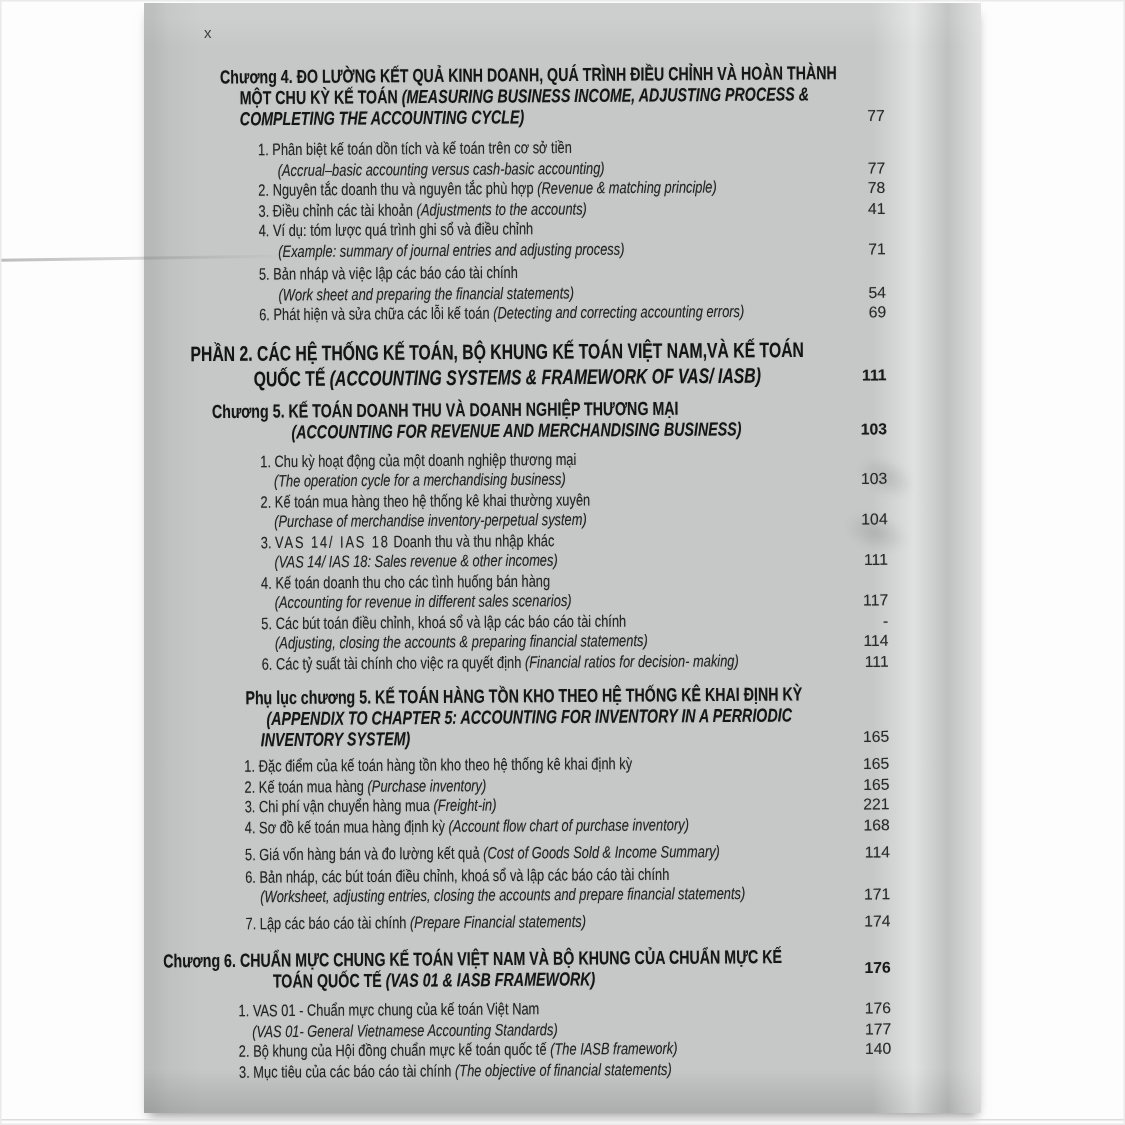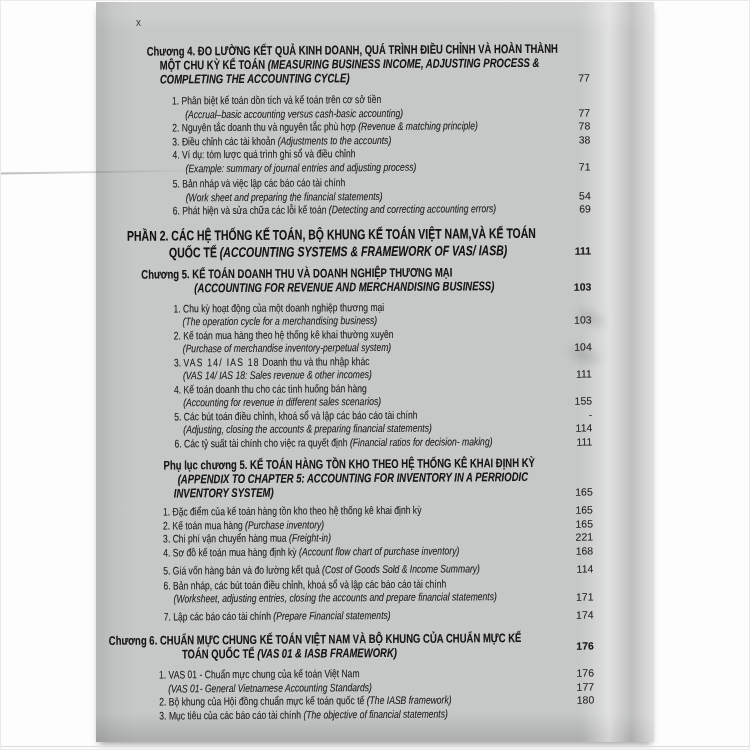--- a/index.html
+++ b/index.html
@@ -69,57 +69,57 @@
 
 <div class="page">
   <span class="page-marker">x</span>
   <div class="content">
       <div class="row chap" style="margin-left: 53px;"><span class="txt"><span>Chương 4. ĐO LƯỜNG KẾT QUẢ KINH DOANH,  QUÁ TRÌNH ĐIỀU CHỈNH VÀ HOÀN THÀNH</span></span></div>
       <div class="row chap" style="margin-left: 66px;"><span class="txt"><span>MỘT CHU KỲ KẾ TOÁN </span><span class="it">(MEASURING BUSINESS INCOME, ADJUSTING PROCESS &amp;</span></span></div>
       <div class="row chap" style="margin-left: 66px;"><span class="txt"><span class="it">COMPLETING THE ACCOUNTING CYCLE)</span></span><span class="pg">77</span></div>
       <div class="row item" style="margin-left: 78px; margin-top: 8px;"><span class="txt"><span>1. Phân biệt kế toán dồn tích và kế toán trên cơ sở tiền</span></span></div>
       <div class="row item" style="margin-left: 91px;"><span class="txt"><span class="it">(Accrual–basic accounting versus cash-basic accounting)</span></span><span class="pg">77</span></div>
       <div class="row item" style="margin-left: 78px;"><span class="txt"><span>2. Nguyên tắc doanh thu và nguyên tắc phù hợp </span><span class="it">(Revenue &amp; matching principle)</span></span><span class="pg">78</span></div>
-      <div class="row item" style="margin-left: 78px;"><span class="txt"><span>3. Điều chỉnh các tài khoản </span><span class="it">(Adjustments to the accounts)</span></span><span class="pg">38</span></div>
+      <div class="row item" style="margin-left: 78px;"><span class="txt"><span>3. Điều chỉnh các tài khoản </span><span class="it">(Adjustments to the accounts)</span></span><span class="pg">41</span></div>
       <div class="row item" style="margin-left: 78px;"><span class="txt"><span>4. Ví dụ: tóm lược quá trình ghi sổ và điều chỉnh</span></span></div>
       <div class="row item" style="margin-left: 91px;"><span class="txt"><span class="it">(Example: summary of journal entries and adjusting process)</span></span><span class="pg">71</span></div>
       <div class="row item" style="margin-left: 78px; margin-top: 2px;"><span class="txt"><span>5. Bản nháp và việc lập các báo cáo tài chính</span></span></div>
       <div class="row item" style="margin-left: 91px;"><span class="txt"><span class="it">(Work sheet and preparing the financial statements)</span></span><span class="pg">54</span></div>
       <div class="row item" style="margin-left: 78px;"><span class="txt"><span>6. Phát hiện và sửa chữa các lỗi kế toán </span><span class="it">(Detecting and correcting accounting errors)</span></span><span class="pg">69</span></div>
       <div class="row part" style="margin-left: 32px; margin-top: 9px;"><span class="txt"><span>PHẦN 2. CÁC HỆ THỐNG KẾ TOÁN, BỘ KHUNG KẾ TOÁN VIỆT NAM,VÀ KẾ TOÁN</span></span></div>
       <div class="row part" style="margin-left: 74px;"><span class="txt"><span>QUỐC TẾ </span><span class="it">(ACCOUNTING SYSTEMS &amp; FRAMEWORK OF VAS/ IASB)</span></span><span class="pg pgb">111</span></div>
       <div class="row chap" style="margin-left: 46px; margin-top: 6px;"><span class="txt"><span>Chương 5. KẾ TOÁN DOANH THU VÀ DOANH NGHIỆP THƯƠNG MẠI</span></span></div>
       <div class="row chap" style="margin-left: 99px;"><span class="txt"><span class="it">(ACCOUNTING FOR REVENUE  AND MERCHANDISING BUSINESS)</span></span><span class="pg pgb">103</span></div>
       <div class="row item" style="margin-left: 78px; margin-top: 7px;"><span class="txt"><span>1. Chu kỳ hoạt động của một doanh nghiệp thương mại</span></span></div>
       <div class="row item" style="margin-left: 87px;"><span class="txt"><span class="it">(The operation cycle for a merchandising business)</span></span><span class="pg">103</span></div>
       <div class="row item" style="margin-left: 78px;"><span class="txt"><span>2. Kế toán mua hàng theo hệ thống kê khai thường xuyên</span></span></div>
       <div class="row item" style="margin-left: 87px;"><span class="txt"><span class="it">(Purchase of merchandise inventory-perpetual system)</span></span><span class="pg">104</span></div>
       <div class="row item" style="margin-left: 78px;"><span class="txt"><span>3. </span><span class="ls">VAS 14/ IAS 18</span><span>  Doanh thu và thu nhập khác</span></span></div>
       <div class="row item" style="margin-left: 87px;"><span class="txt"><span class="it">(VAS 14/ IAS 18: Sales revenue &amp; other incomes)</span></span><span class="pg">111</span></div>
       <div class="row item" style="margin-left: 78px;"><span class="txt"><span>4. Kế toán doanh thu cho các tình huống bán hàng</span></span></div>
-      <div class="row item" style="margin-left: 87px;"><span class="txt"><span class="it">(Accounting for revenue in different sales scenarios)</span></span><span class="pg">155</span></div>
+      <div class="row item" style="margin-left: 87px;"><span class="txt"><span class="it">(Accounting for revenue in different sales scenarios)</span></span><span class="pg">117</span></div>
       <div class="row item" style="margin-left: 78px;"><span class="txt"><span>5. Các bút toán điều chỉnh, khoá sổ và lập các báo cáo tài chính</span></span><span class="pg">-</span></div>
       <div class="row item" style="margin-left: 87px;"><span class="txt"><span class="it">(Adjusting, closing the accounts &amp; preparing financial statements)</span></span><span class="pg">114</span></div>
       <div class="row item" style="margin-left: 78px;"><span class="txt"><span>6. Các tỷ suất tài chính cho việc ra quyết định </span><span class="it">(Financial ratios for decision- making)</span></span><span class="pg">111</span></div>
       <div class="row chap" style="margin-left: 67px; margin-top: 8px;"><span class="txt"><span>Phụ lục chương 5. KẾ TOÁN HÀNG TỒN KHO THEO HỆ THỐNG KÊ KHAI ĐỊNH KỲ</span></span></div>
       <div class="row chap" style="margin-left: 81px;"><span class="txt"><span class="it">(APPENDIX TO CHAPTER 5: ACCOUNTING FOR INVENTORY IN A PERRIODIC</span></span></div>
       <div class="row chap" style="margin-left: 77px;"><span class="txt"><span class="it">INVENTORY SYSTEM)</span></span><span class="pg">165</span></div>
       <div class="row item" style="margin-left: 66px; margin-top: 5px;"><span class="txt"><span>1. Đặc điểm của kế toán hàng tồn kho theo hệ thống kê khai  định kỳ</span></span><span class="pg">165</span></div>
       <div class="row item" style="margin-left: 66px;"><span class="txt"><span>2. Kế toán mua hàng </span><span class="it">(Purchase inventory)</span></span><span class="pg">165</span></div>
       <div class="row item" style="margin-left: 66px;"><span class="txt"><span>3. Chi phí vận chuyển hàng mua </span><span class="it">(Freight-in)</span></span><span class="pg">221</span></div>
       <div class="row item" style="margin-left: 66px;"><span class="txt"><span>4. Sơ đồ kế toán mua hàng định kỳ </span><span class="it">(Account flow chart of purchase inventory)</span></span><span class="pg">168</span></div>
       <div class="row item" style="margin-left: 66px; margin-top: 5px;"><span class="txt"><span>5. Giá vốn hàng bán và đo lường kết quả </span><span class="it">(Cost of Goods Sold &amp; Income Summary)</span></span><span class="pg">114</span></div>
       <div class="row item" style="margin-left: 66px; margin-top: 1px;"><span class="txt"><span>6. Bản nháp, các bút toán điều chỉnh, khoá sổ và lập các báo cáo tài chính</span></span></div>
       <div class="row item" style="margin-left: 76px;"><span class="txt"><span class="it">(Worksheet, adjusting entries, closing the accounts and prepare financial statements)</span></span><span class="pg">171</span></div>
       <div class="row item" style="margin-left: 66px; margin-top: 4px;"><span class="txt"><span>7. Lập các báo cáo tài chính </span><span class="it">(Prepare Financial statements)</span></span><span class="pg">174</span></div>
       <div class="row chap" style="margin-left: 11px; margin-top: 10px;"><span class="txt"><span>Chương 6. CHUẨN MỰC CHUNG KẾ TOÁN VIỆT NAM VÀ BỘ KHUNG CỦA CHUẨN MỰC KẾ</span></span></div>
       <div class="row chap" style="margin-left: 84px;"><span class="txt"><span>TOÁN QUỐC TẾ </span><span class="it">(VAS 01 &amp; IASB FRAMEWORK)</span></span><span class="pg pgb" style="top: -6px;">176</span></div>
       <div class="row item" style="margin-left: 61px; margin-top: 7px;"><span class="txt"><span>1. VAS 01 - Chuẩn mực chung của kế toán Việt Nam</span></span><span class="pg">176</span></div>
       <div class="row item" style="margin-left: 70px;"><span class="txt"><span class="it">(VAS 01- General Vietnamese Accounting Standards)</span></span><span class="pg">177</span></div>
-      <div class="row item" style="margin-left: 61px;"><span class="txt"><span>2. Bộ khung của Hội đồng chuẩn mực kế toán quốc tế </span><span class="it">(The IASB framework)</span></span><span class="pg">180</span></div>
+      <div class="row item" style="margin-left: 61px;"><span class="txt"><span>2. Bộ khung của Hội đồng chuẩn mực kế toán quốc tế </span><span class="it">(The IASB framework)</span></span><span class="pg">140</span></div>
       <div class="row item" style="margin-left: 61px;"><span class="txt"><span>3. Mục tiêu của các báo cáo tài chính </span><span class="it">(The objective of financial statements)</span></span></div>
     </div>
   <div class="wrinkle w1"></div>
   <div class="wrinkle w2"></div>
 </div>
 <div class="crease"></div>
 <div class="bottom-line"></div>
 <div class="frame"></div>
 
 </body></html>

